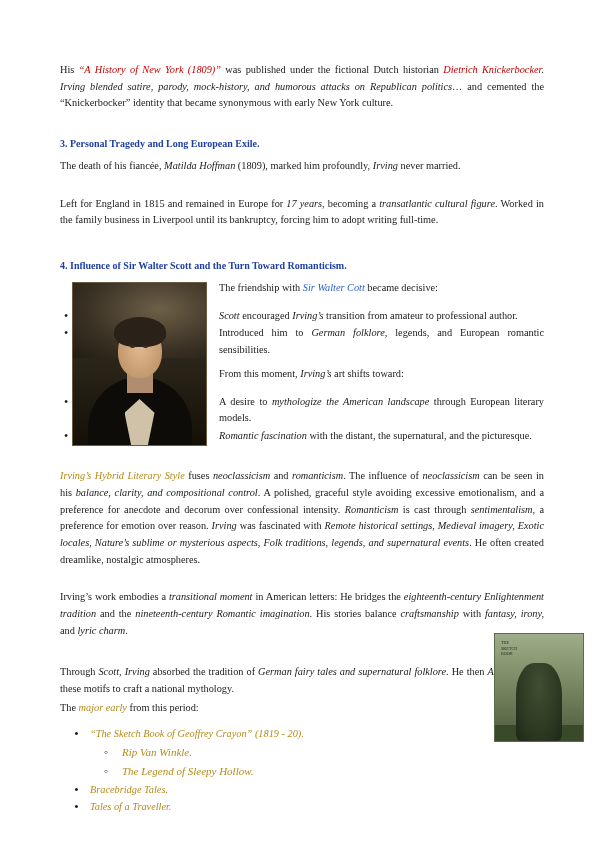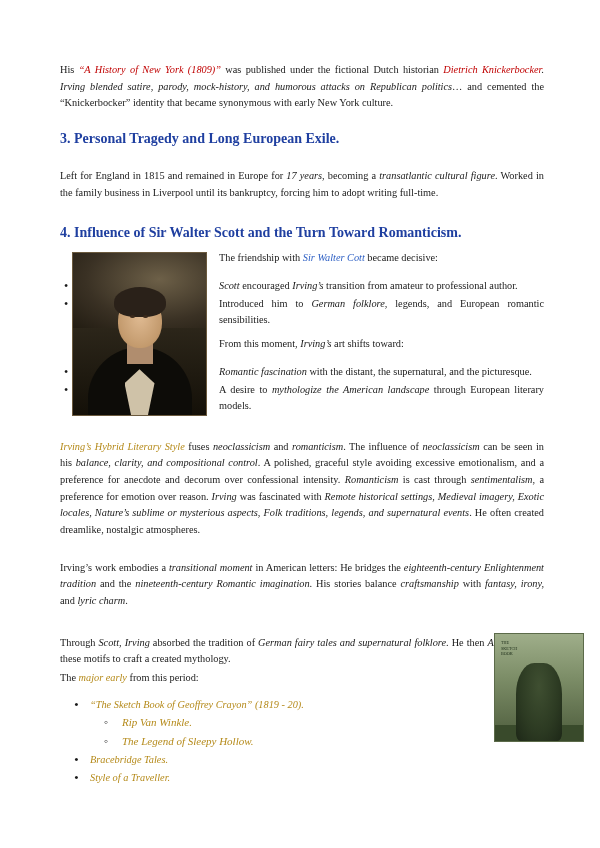--- a/index.html
+++ b/index.html
@@ -22,24 +22,24 @@
     background: #ffffff;
   }
   .para {
     font-size: 10.3px;
     line-height: 1.62;
     text-align: justify;
     color: #1a1a1a;
     margin: 0 0 9px 0;
   }
   .heading {
-    font-size: 14px;
+    font-size: 10px;
     font-weight: bold;
     color: #1f3fa0;
-    margin: 0 0 7px 0;
+    margin: 8px 0 7px 0;
     line-height: 1.5;
   }
   .gap-small { height: 7px; }
   .gap-med { height: 12px; }
   .gap-large { height: 16px; }
 
   .red { color: #c00000; font-style: italic; }
   .it { font-style: italic; }
   .blue-it { color: #2d5fc4; font-style: italic; margin-top: 31px; }
   .gold-it { color: #b58a1a; font-style: italic; }
@@ -227,20 +227,21 @@
 <body>
 
 <div class="page">
 
   <p class="para"><span class="plain">His </span><span class="red">“A History of New York (1809)”</span><span class="plain"> was published under the fictional Dutch historian </span><span class="red">Dietrich Knickerbocker</span><span class="plain it">. Irving blended satire, parody, mock-history, and humorous attacks on </span><span class="it">Republican politics</span><span class="plain">… and cemented the “Knickerbocker” identity that became synonymous with early New York culture.</span></p>
 
   <div class="gap-small"></div>
 
   <h3 class="heading">3. Personal Tragedy and Long European Exile.</h3>
 
+  <p class="para"><span>The death of his fiancée, </span><span class="it">Matilda Hoffman</span><span> (1809), marked him profoundly, </span><span class="it">Irving</span><span> never married.</span></p>
 
   <div class="gap-med"></div>
 
   <p class="para"><span>Left for England in 1815 and remained in Europe for </span><span class="it">17 years</span><span>, becoming a </span><span class="it">transatlantic cultural figure</span><span>. Worked in the family business in Liverpool until its bankruptcy, forcing him to adopt writing full-time.</span></p>
 
   <div class="gap-med"></div>
 
   <h3 class="heading">4. Influence of Sir Walter Scott and the Turn Toward Romanticism.</h3>
 
   <div class="sec4">
@@ -258,49 +259,49 @@
     <p class="para"><span>The friendship with </span><span class="blue-it">Sir Walter Cott</span><span> became decisive:</span></p>
 
     <ul class="bullets">
       <li><span class="it">Scott</span><span> encouraged </span><span class="it">Irving’s</span><span> transition from amateur to professional author.</span></li>
       <li><span>Introduced him to </span><span class="it">German folklore</span><span>, legends, and European romantic sensibilities.</span></li>
     </ul>
 
     <p class="para"><span>From this moment, </span><span class="it">Irving’s</span><span> art shifts toward:</span></p>
 
     <ul class="bullets">
+      <li><span>A desire to </span><span class="it">mythologize the American landscape</span><span> through European literary models.</span></li>
       <li><span class="it">Romantic fascination</span><span> with the distant, the supernatural, and the picturesque.</span></li>
-      <li><span>A desire to </span><span class="it">mythologize the American landscape</span><span> through European literary models.</span></li>
     </ul>
   </div>
 
   <div style="clear:both;"></div>
   <div class="gap-large"></div>
 
   <p class="para"><span class="gold-it">Irving’s Hybrid Literary Style</span><span> fuses </span><span class="it">neoclassicism</span><span> and </span><span class="it">romanticism</span><span>. The influence of </span><span class="it">neoclassicism</span><span> can be seen in his </span><span class="it">balance, clarity, and compositional control</span><span>. A polished, graceful style avoiding excessive emotionalism, and a preference for anecdote and decorum over confessional intensity. </span><span class="it">Romanticism</span><span> is cast through </span><span class="it">sentimentalism</span><span>, a preference for emotion over reason. </span><span class="it">Irving</span><span> was fascinated with </span><span class="it">Remote historical settings, Medieval imagery, Exotic locales, Nature’s sublime or mysterious aspects, Folk traditions, legends, and supernatural events</span><span>. He often created dreamlike, nostalgic atmospheres.</span></p>
 
   <div class="gap-med"></div>
 
   <p class="para"><span>Irving’s work embodies a </span><span class="it">transitional moment</span><span> in American letters: He bridges the </span><span class="it">eighteenth-century Enlightenment tradition</span><span> and the </span><span class="it">nineteenth-century Romantic imagination</span><span>. His stories balance </span><span class="it">craftsmanship</span><span> with </span><span class="it">fantasy, irony,</span><span> and </span><span class="it">lyric charm</span><span>.</span></p>
 
   <div class="gap-large"></div>
 
-  <p class="para lastpara"><span>Through </span><span class="it">Scott</span><span>, </span><span class="it">Irving</span><span> absorbed the tradition of </span><span class="it">German fairy tales and supernatural folklore</span><span>. He then </span><span class="it">Americanized</span><span> these motifs to craft a created mythology.</span></p>
+  <p class="para lastpara"><span>Through </span><span class="it">Scott</span><span>, </span><span class="it">Irving</span><span> absorbed the tradition of </span><span class="it">German fairy tales and supernatural folklore</span><span>. He then </span><span class="it">Americanized</span><span> these motifs to craft a national mythology.</span></p>
 
   <p class="para"><span>The </span><span class="gold-it">major early</span><span> from this period:</span></p>
 
   <ul class="worklist">
     <li><span>“The Sketch Book of Geoffrey Crayon” (1819 - 20).</span>
       <ul class="sub">
         <li><span>Rip Van Winkle.</span></li>
         <li><span>The Legend of Sleepy Hollow.</span></li>
       </ul>
     </li>
     <li><span>Bracebridge Tales.</span></li>
-    <li><span>Style of a Traveller.</span></li>
+    <li><span>Tales of a Traveller.</span></li>
   </ul>
 
   <div class="bookcover">
     <div class="ground"></div>
     <div class="trunk"></div>
     <div class="tree"></div>
     <div class="label">THE SKETCH BOOK</div>
   </div>
 
 </div>

